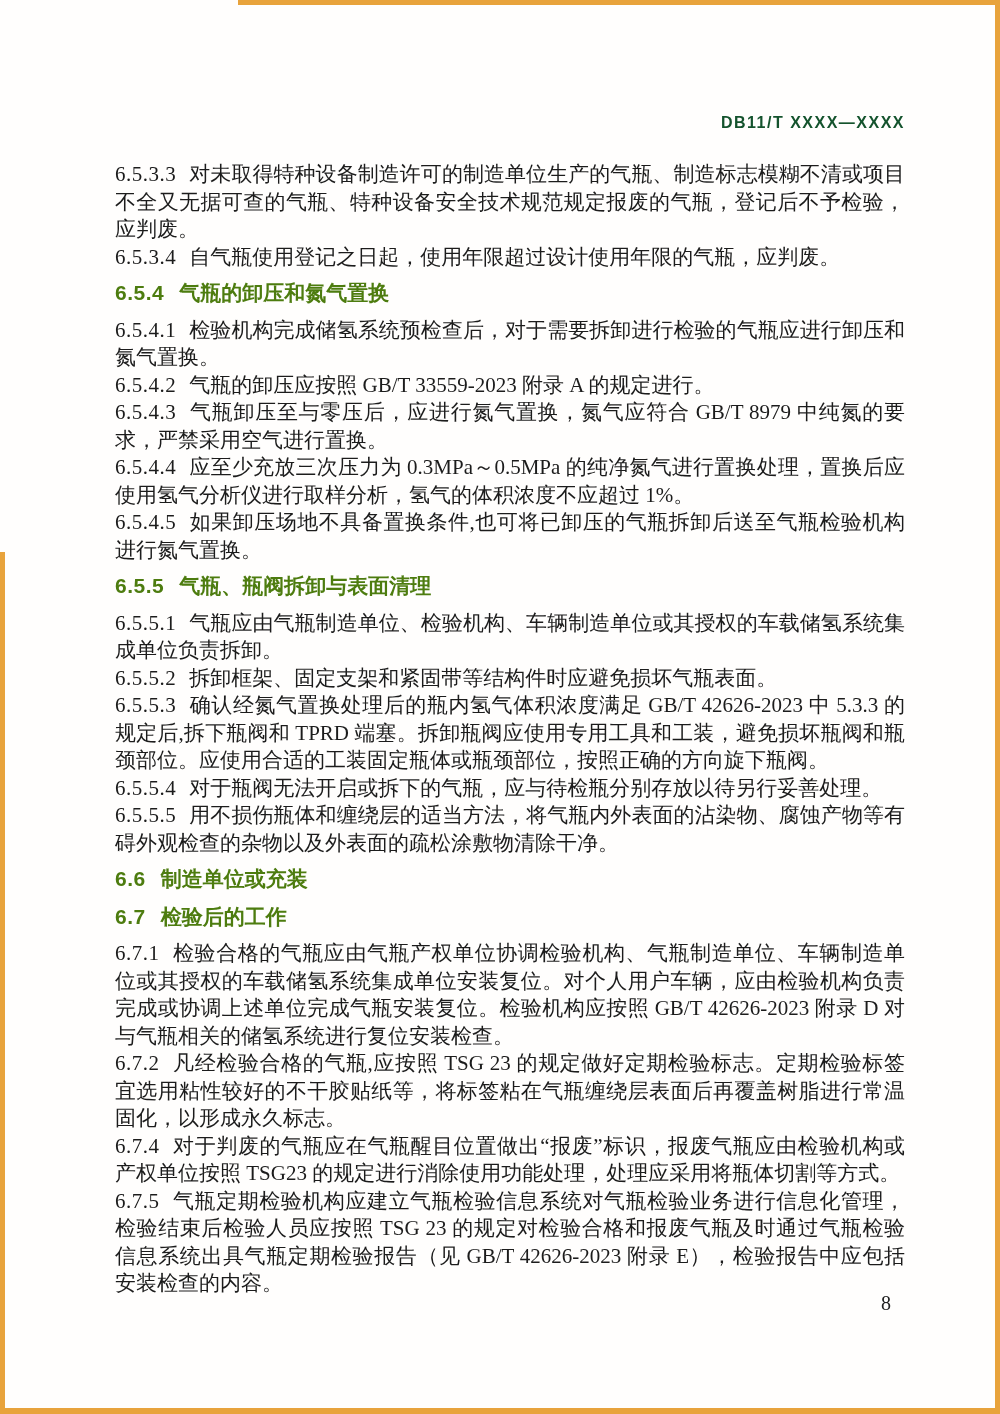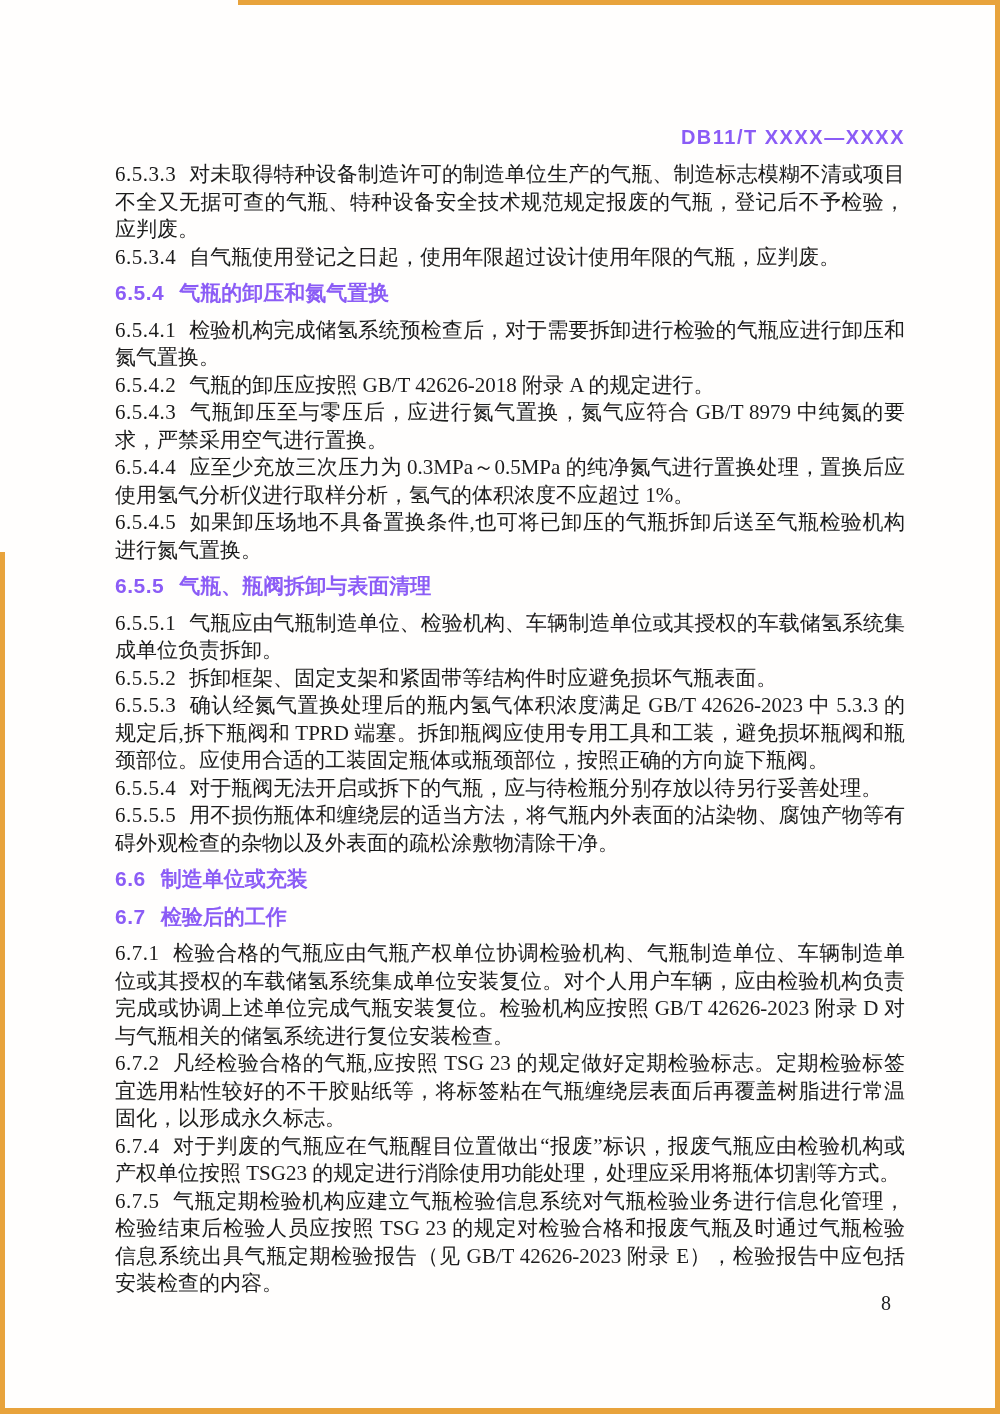--- a/index.html
+++ b/index.html
@@ -13,39 +13,39 @@
   .page{position:absolute;inset:0;background:#fffefd;}
 
   
   .edge{position:absolute;background:var(--edge,#e8a33c);}
   .edge-top{top:0;left:238px;right:0;height:5px;}
   .edge-right{top:0;right:0;bottom:0;width:5px;}
   .edge-bottom{left:0;right:0;bottom:0;height:6px;}
   .edge-left{left:0;top:552px;bottom:0;width:5px;}
 
   .header{
-    position:absolute;top:126px;left:115px;width:790px;
+    position:absolute;top:114px;left:115px;width:790px;
     text-align:right;
     font-family:"Liberation Sans","DejaVu Sans",sans-serif;
-    font-weight:700;font-size:20px;letter-spacing:1.5px;color:#8b5cf6;
+    font-weight:700;font-size:16px;letter-spacing:1.5px;color:#14532d;
     white-space:nowrap;
   }
 
   .content{
     position:absolute;top:161px;left:115px;width:790px;
     font-size:21px;line-height:27.5px;
     text-align:justify;text-justify:inter-ideograph;
   }
   .content .para{margin:0;}
   .content .cont{margin:0 0 0 42px;}
   .content .indent{margin:0;text-indent:42px;}
   .content .heading{
     margin:8px 0 10px 0;
     font-family:"Liberation Sans","DejaVu Sans",sans-serif;
-    font-weight:700;color:#8b5cf6;
+    font-weight:700;color:#4d7c0f;
     text-align:left;
   }
   .num{margin-right:13px;letter-spacing:0.5px;white-space:nowrap;}
   .heading .num{margin-right:15px;}
 
   .footer{
     position:absolute;top:1292px;left:115px;width:776px;
     text-align:right;font-size:20px;color:#222;
   }
 </style>
@@ -59,21 +59,21 @@
   <div class="edge edge-bottom"></div>
   <div class="edge edge-left"></div>
 
   <div class="header">DB11/T XXXX—XXXX</div>
 
   <div class="content">
       <div class="para"><span class="num">6.5.3.3</span><span class="txt">对未取得特种设备制造许可的制造单位生产的气瓶、制造标志模糊不清或项目不全又无据可查的气瓶、特种设备安全技术规范规定报废的气瓶，登记后不予检验，应判废。</span></div>
       <div class="para"><span class="num">6.5.3.4</span><span class="txt">自气瓶使用登记之日起，使用年限超过设计使用年限的气瓶，应判废。</span></div>
       <div class="heading"><span class="num">6.5.4</span><span class="txt">气瓶的卸压和氮气置换</span></div>
       <div class="para"><span class="num">6.5.4.1</span><span class="txt">检验机构完成储氢系统预检查后，对于需要拆卸进行检验的气瓶应进行卸压和氮气置换。</span></div>
-      <div class="para"><span class="num">6.5.4.2</span><span class="txt">气瓶的卸压应按照 GB/T 42626-2018 附录 A 的规定进行。</span></div>
+      <div class="para"><span class="num">6.5.4.2</span><span class="txt">气瓶的卸压应按照 GB/T 33559-2023 附录 A 的规定进行。</span></div>
       <div class="para"><span class="num">6.5.4.3</span><span class="txt">气瓶卸压至与零压后，应进行氮气置换，氮气应符合 GB/T 8979 中纯氮的要求，严禁采用空气进行置换。</span></div>
       <div class="para"><span class="num">6.5.4.4</span><span class="txt">应至少充放三次压力为 0.3MPa～0.5MPa 的纯净氮气进行置换处理，置换后应使用氢气分析仪进行取样分析，氢气的体积浓度不应超过 1%。</span></div>
       <div class="para"><span class="num">6.5.4.5</span><span class="txt">如果卸压场地不具备置换条件,也可将已卸压的气瓶拆卸后送至气瓶检验机构进行氮气置换。</span></div>
       <div class="heading"><span class="num">6.5.5</span><span class="txt">气瓶、瓶阀拆卸与表面清理</span></div>
       <div class="para"><span class="num">6.5.5.1</span><span class="txt">气瓶应由气瓶制造单位、检验机构、车辆制造单位或其授权的车载储氢系统集成单位负责拆卸。</span></div>
       <div class="para"><span class="num">6.5.5.2</span><span class="txt">拆卸框架、固定支架和紧固带等结构件时应避免损坏气瓶表面。</span></div>
       <div class="para"><span class="num">6.5.5.3</span><span class="txt">确认经氮气置换处理后的瓶内氢气体积浓度满足 GB/T 42626-2023 中 5.3.3 的规定后,拆下瓶阀和 TPRD 端塞。拆卸瓶阀应使用专用工具和工装，避免损坏瓶阀和瓶颈部位。应使用合适的工装固定瓶体或瓶颈部位，按照正确的方向旋下瓶阀。</span></div>
       <div class="para"><span class="num">6.5.5.4</span><span class="txt">对于瓶阀无法开启或拆下的气瓶，应与待检瓶分别存放以待另行妥善处理。</span></div>
       <div class="para"><span class="num">6.5.5.5</span><span class="txt">用不损伤瓶体和缠绕层的适当方法，将气瓶内外表面的沾染物、腐蚀产物等有碍外观检查的杂物以及外表面的疏松涂敷物清除干净。</span></div>
       <div class="heading"><span class="num">6.6</span><span class="txt">制造单位或充装</span></div>

